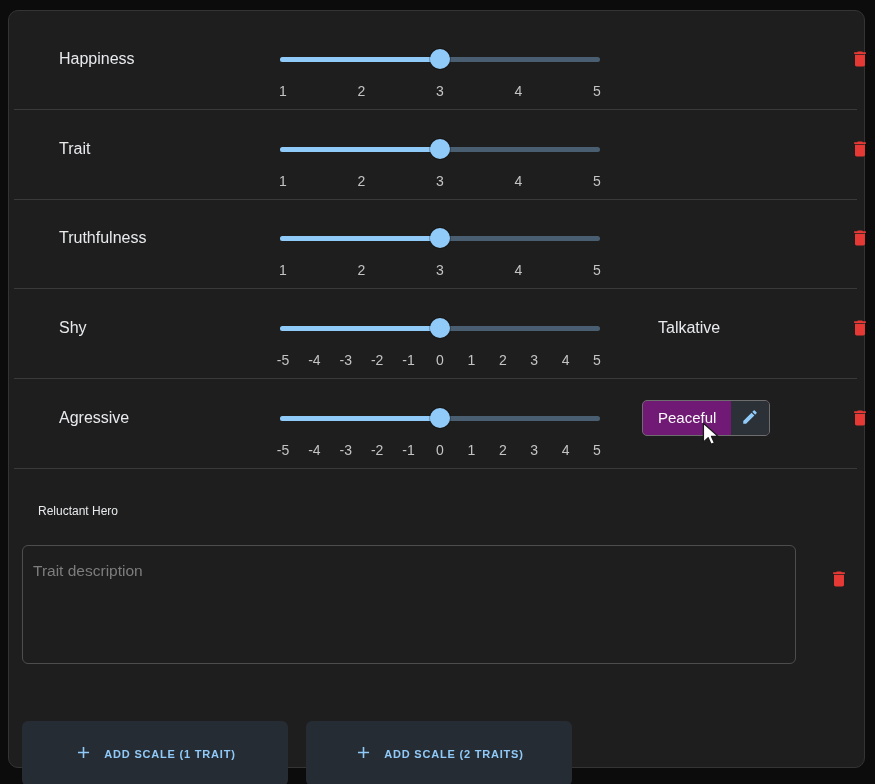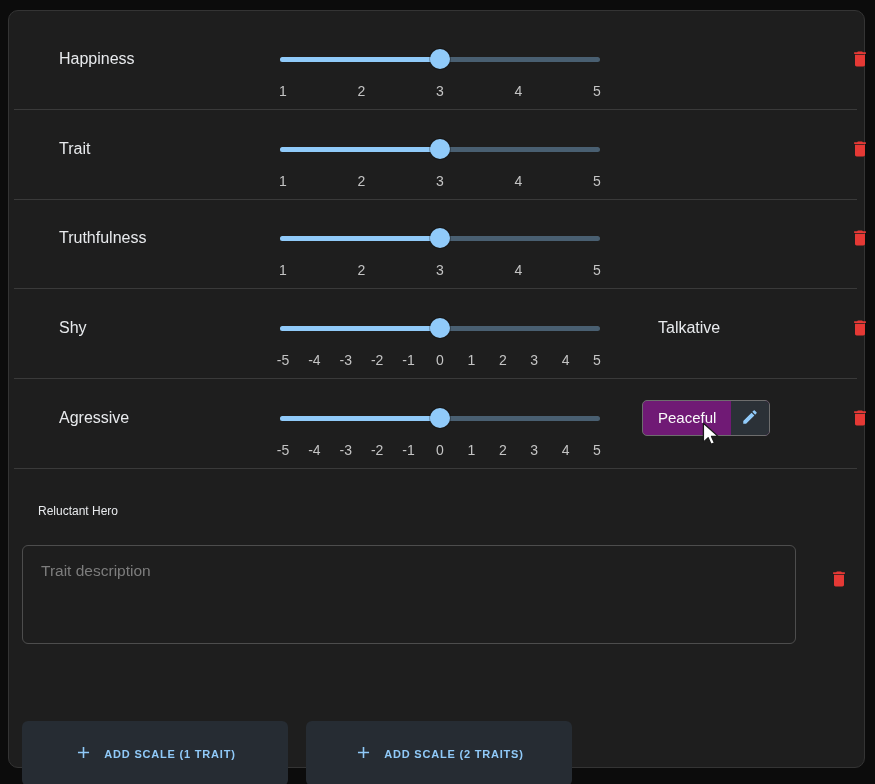--- a/index.html
+++ b/index.html
@@ -34,23 +34,23 @@
   .trash svg{width:20px;height:20px;fill:#e53935;}
   
   .editbox{position:absolute;left:612px;top:2px;height:36px;display:flex;align-items:stretch;
     border:1px solid #6d6d6d;border-radius:5px;overflow:hidden;box-sizing:border-box;background:#701a75;}
   .editval{display:block;padding:0 15px;line-height:34px;font-size:15px;color:#fafafa;white-space:nowrap;}
   .editbtn{width:38px;border:0;background:#2b3137;cursor:pointer;display:flex;align-items:center;
     justify-content:center;padding:0;}
   .editbtn svg{width:18px;height:18px;fill:#90caf9;}
   
   .sec-label{position:absolute;left:29px;top:490px;height:20px;line-height:20px;font-size:12px;color:#e8eaed;}
-  textarea.desc{position:absolute;left:13px;top:534px;width:774px;height:99px;box-sizing:border-box;
+  textarea.desc{position:absolute;left:13px;top:534px;width:774px;height:119px;box-sizing:border-box;
     background:transparent;border:1px solid #4d4d4d;border-radius:6px;resize:none;
-    padding:16px 18px;font-family:"Liberation Sans",sans-serif;font-size:15.5px;color:#e8eaed;outline:none;}
+    padding:16px 10px;font-family:"Liberation Sans",sans-serif;font-size:15.5px;color:#e8eaed;outline:none;}
   textarea.desc::placeholder{color:#7d7d7d;}
   .trash.abs{top:556px;left:817px;}
   
   .addbtn{position:absolute;top:697px;height:65px;background:#262c33;border:0;border-radius:6px;
     color:#90caf9;display:flex;align-items:center;justify-content:center;gap:11px;cursor:pointer;
     font-family:"Liberation Sans",sans-serif;font-size:11px;font-weight:700;letter-spacing:0.8px;margin-top:13px;}
   .addbtn svg{width:19px;height:19px;fill:#90caf9;flex:0 0 auto;}
   
   .cursor{position:absolute;left:698px;top:421px;width:26px;height:26px;z-index:50;pointer-events:none;}
 </style>

